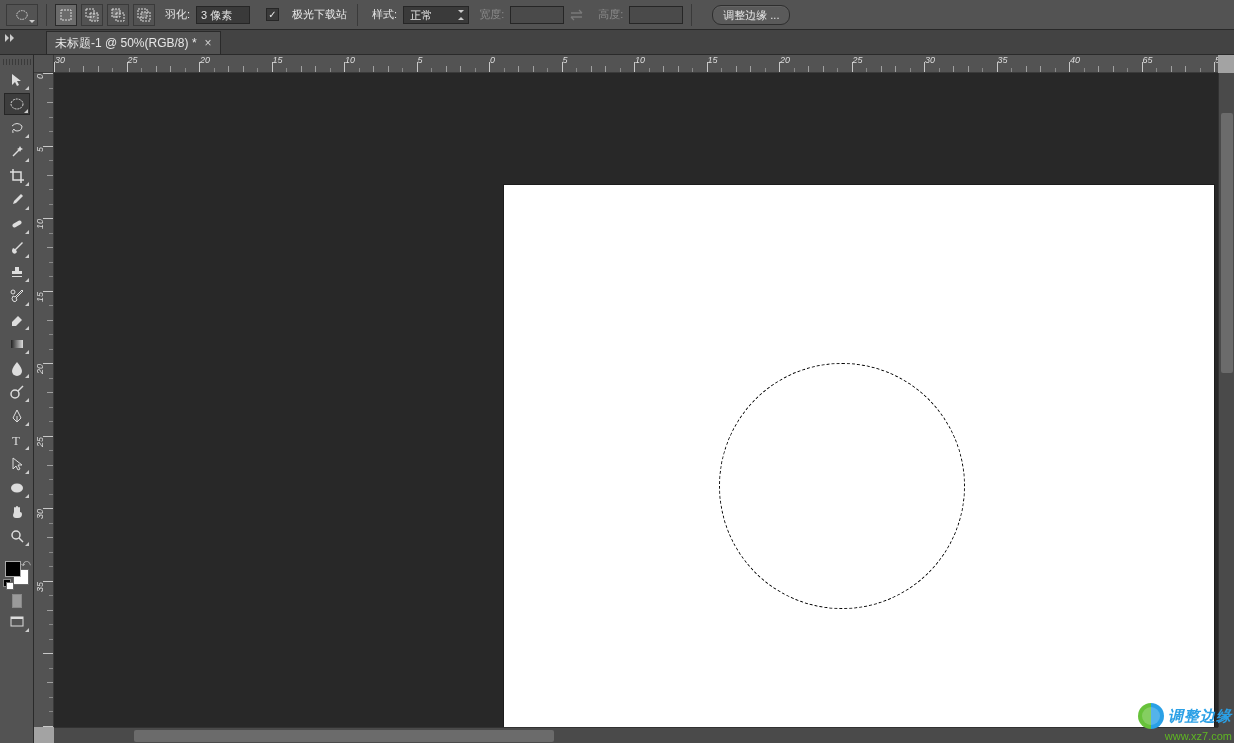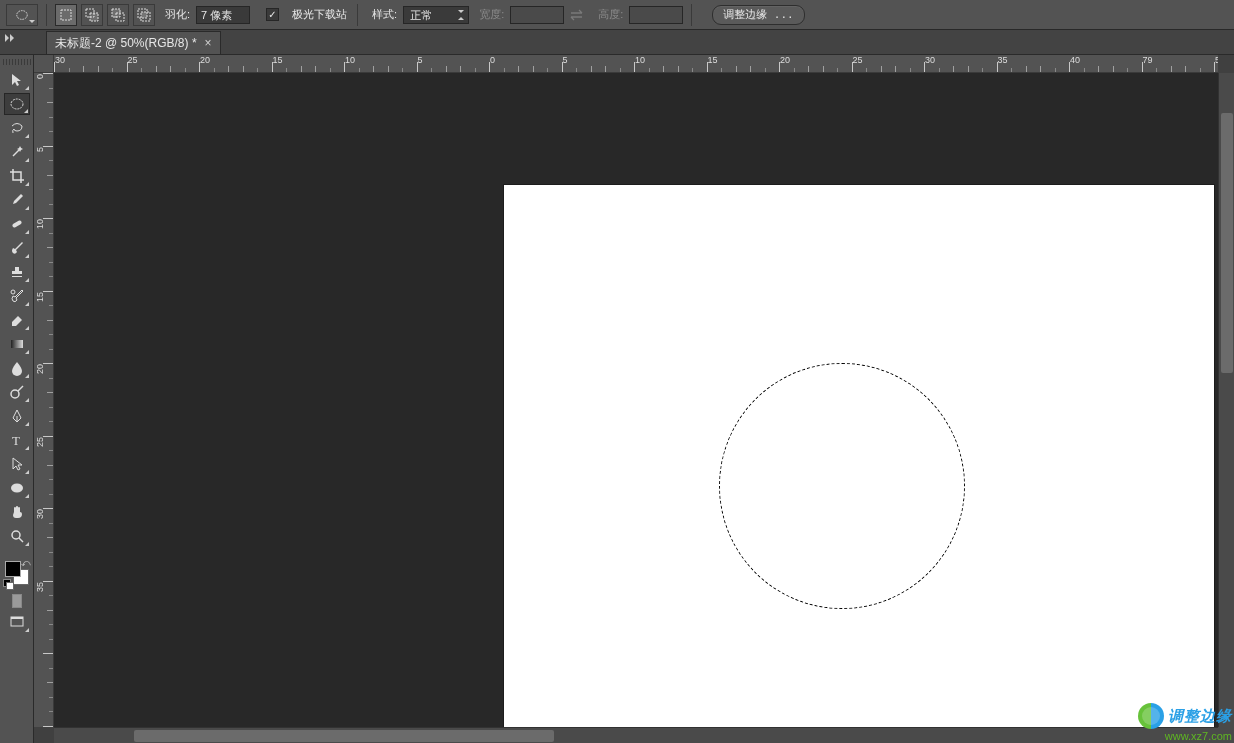--- a/index.html
+++ b/index.html
@@ -80,21 +80,20 @@
   width:20px; height:18px; display:flex; align-items:center; justify-content:center;
   color:#7a7a7a;
 }
 .refine-btn {
   height:20px; padding:0 10px;
   background:#5a5a5a;
   border:1px solid #2e2e2e;
   border-radius:9px;
   color:#e6e6e6; line-height:18px;
   box-shadow: inset 0 1px 0 rgba(255,255,255,.06);
-  font-family: Liberation Mono, monospace;
 }
 
 
 .tab-row {
   height:25px; background:#434343;
   display:flex; align-items:flex-end;
   padding-left:46px;
   border-bottom:1px solid #2a2a2a;
 }
 .expand-handle {
@@ -179,21 +178,22 @@
   margin-top:4px;
 }
 .mode-block .m {
   width:10px; height:14px; border:1px solid #888; background:#535353;
 }
 .mode-block .m:first-child { background:#9a9a9a; }
 
 
 .work-wrap {
   position:absolute; left:34px; top:55px; right:0; bottom:0;
-  background:#404040;
+  background:#a3a3a3;
+  font-style:italic;
 }
 .h-ruler {
   position:absolute; left:20px; right:16px; top:0; height:18px;
   background:#535353; border-bottom:1px solid #3a3a3a;
   overflow:hidden;
 }
 .v-ruler {
   position:absolute; left:0; top:18px; bottom:16px; width:20px;
   background:#535353; border-right:1px solid #3a3a3a;
   overflow:hidden;
@@ -302,21 +302,21 @@
   </div>
   <div class="mode-btn">
     <svg viewBox="0 0 14 14">
         <rect x="1" y="1" width="9" height="9" fill="none" stroke="#ddd" stroke-dasharray="2 1"></rect>
         <rect x="4" y="4" width="9" height="9" fill="none" stroke="#ddd" stroke-dasharray="2 1"></rect>
         <rect x="4" y="4" width="6" height="6" fill="#ddd" fill-opacity=".25"></rect>
       </svg>
   </div>
 
   <span class="opt-label">羽化:</span>
-  <div class="opt-input">7 像素</div>
+  <div class="opt-input">3 像素</div>
 
   <div style="width:8px"></div>
   <div class="chk">
       <span class="tick">✓</span>
     </div>
   <span class="opt-label">极光下载站</span>
 
   <div class="sep"></div>
 
   <span class="opt-label">样式:</span>
@@ -336,21 +336,21 @@
 
   <div class="sep"></div>
   <div style="width:8px"></div>
   <div class="refine-btn">调整边缘 ...</div>
 </div>
 
 <div class="expand-handle"></div>
 
 <div class="tab-row">
   <div class="doc-tab">
-    <span>未标题-2 @ 50%(RGB/8) *</span>
+    <span>未标题-1 @ 50%(RGB/8) *</span>
     <span class="close">×</span>
   </div>
 </div>
 
 <div class="tool-col">
   <div class="tool-grip"></div>
 
   <div class="tool sub">
       <svg viewBox="0 0 16 16">
         <path d="M3 2 L3 13 L6 10 L8 14 L10 13 L8 9 L12 9 Z" fill="#ddd"></path>
@@ -568,21 +568,21 @@
       <div class="tick-mid-h" style="left: 971.5px;"></div>
       <div class="tick-mid-h" style="left: 986px;"></div>
       <div class="tick-minor-h" style="left: 1000.5px;"></div>
       <div class="tick-major-h" style="left: 1015px;"></div>
       <div class="tick-label-h" style="left: 1015px;">40</div>
       <div class="tick-minor-h" style="left: 1029.5px;"></div>
       <div class="tick-mid-h" style="left: 1044px;"></div>
       <div class="tick-mid-h" style="left: 1058.5px;"></div>
       <div class="tick-minor-h" style="left: 1073px;"></div>
       <div class="tick-major-h" style="left: 1087.5px;"></div>
-      <div class="tick-label-h" style="left: 1087.5px;">79</div>
+      <div class="tick-label-h" style="left: 1087.5px;">65</div>
       <div class="tick-minor-h" style="left: 1102px;"></div>
       <div class="tick-mid-h" style="left: 1116.5px;"></div>
       <div class="tick-mid-h" style="left: 1131px;"></div>
       <div class="tick-minor-h" style="left: 1145.5px;"></div>
       <div class="tick-major-h" style="left: 1160px;"></div>
       <div class="tick-label-h" style="left: 1160px;">50</div>
     </div>
   <div class="v-ruler" id="vruler">
       <div class="tick-major-v" style="top: 0px;"></div>
       <div class="tick-label-v" style="top: 0px;">0</div>

